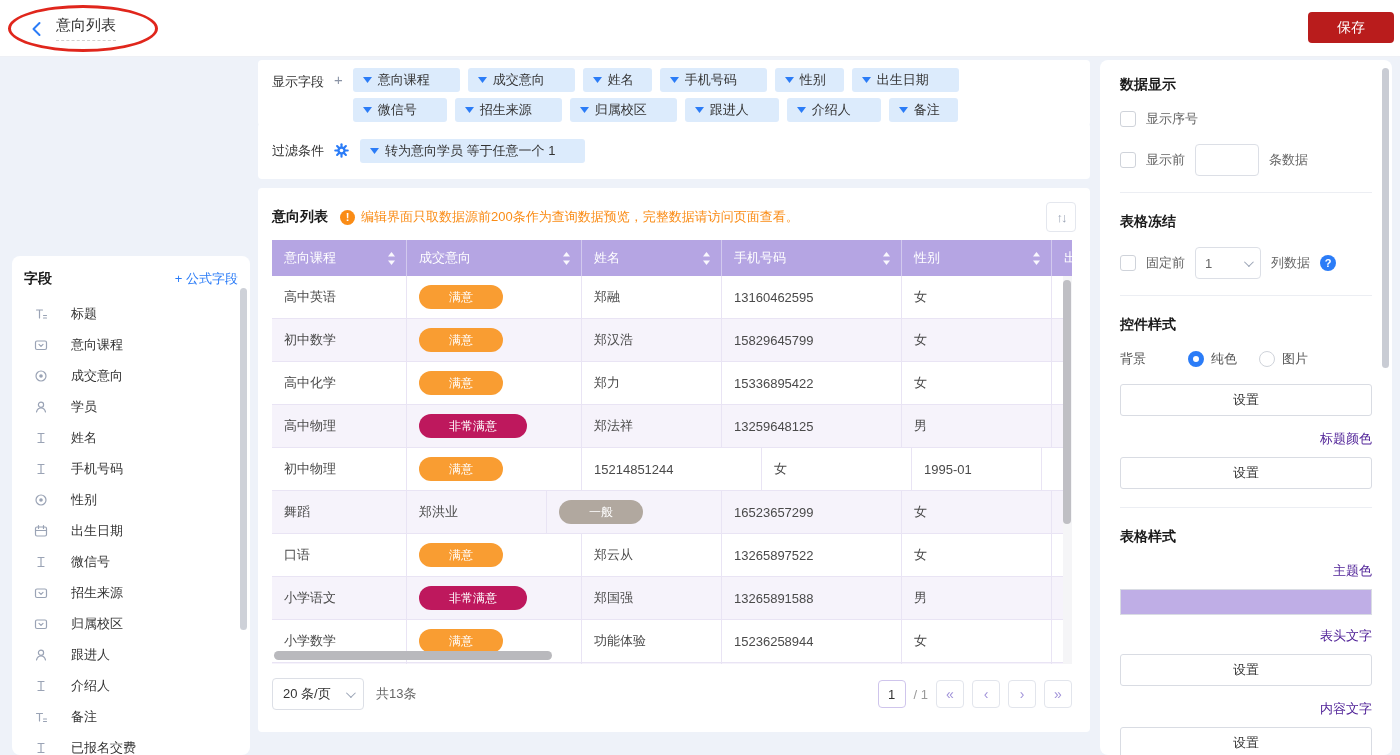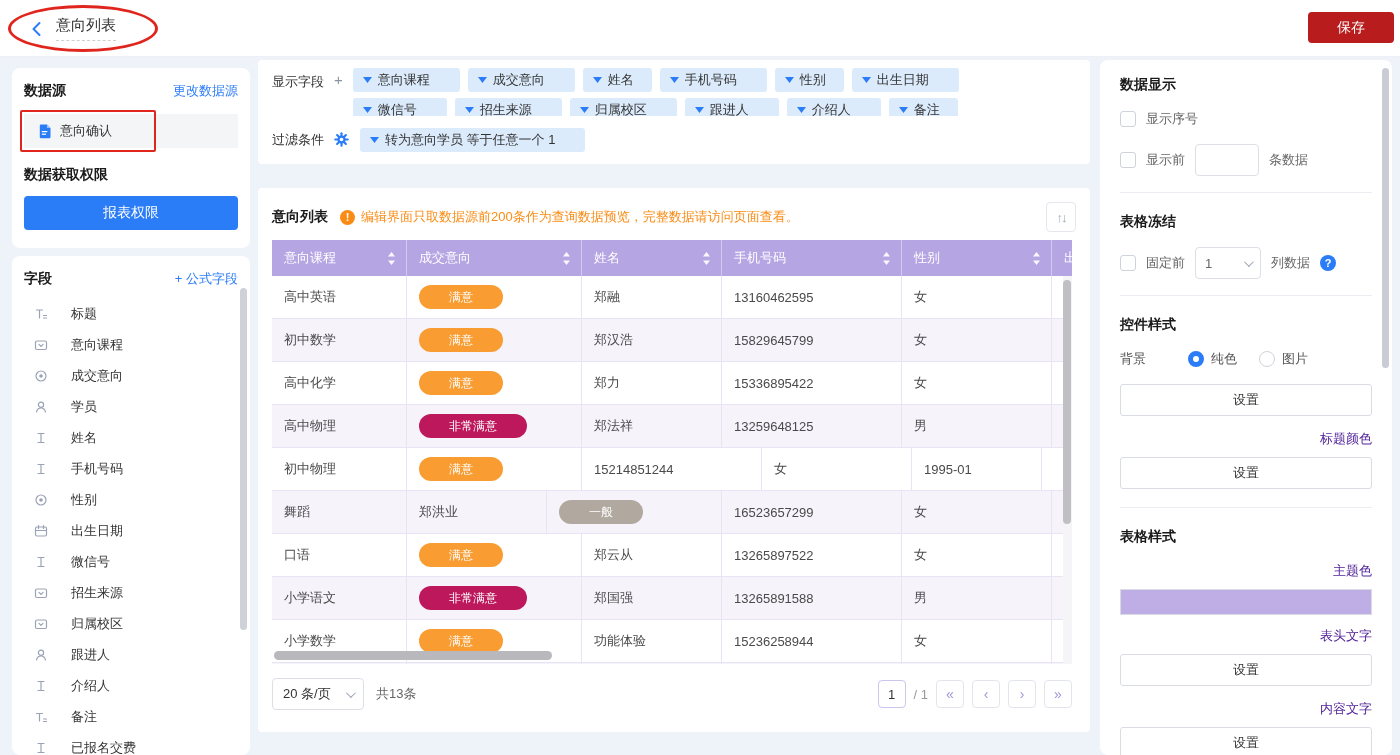--- a/index.html
+++ b/index.html
@@ -36,21 +36,21 @@
 
   
   .card-chips { left:258px; top:60px; width:832px; height:66px; border-radius:4px; padding:8px 14px; display:flex; gap:10px; }
   .chips-label { font-size:13px; color:#333; padding-top:5px; white-space:nowrap; }
   .chips-plus { color:#8a93a5; font-size:15px; padding-top:3px; cursor:pointer; }
   .chip-rows { display:flex; flex-direction:column; gap:6px; }
   .chip-row { display:flex; gap:8px; }
   .chip { height:24px; background:#dcebfc; border-radius:3px; display:inline-flex; align-items:center; gap:6px; padding:0 30px 0 10px; font-size:13px; color:#333; cursor:pointer; white-space:nowrap; }
   .chip.tight { padding-right:18px; }
 
-  .card-filter { left:258px; top:116px; width:832px; height:48px; border-radius:4px; display:flex; align-items:center; gap:10px; padding:4px 14px; }
+  .card-filter { left:258px; top:123px; width:832px; height:56px; border-radius:4px; display:flex; align-items:center; gap:10px; padding:4px 14px; }
   .filter-label { font-size:13px; color:#333; }
   .gear { width:16px; height:16px; display:flex; cursor:pointer; }
 
   .card-table { left:258px; top:188px; width:832px; height:544px; border-radius:4px; padding:14px; }
   .table-head-row { display:flex; align-items:center; gap:12px; height:30px; }
   .table-title { font-size:14px; font-weight:bold; color:#1a1a1a; }
   .notice { display:flex; align-items:center; gap:6px; font-size:13px; color:#fa8c16; }
   .notice-icon { width:15px; height:15px; border-radius:50%; background:#fa8c16; color:#fff; font-size:11px; font-weight:bold; display:flex; align-items:center; justify-content:center; flex:none; }
   .sort-btn { margin-left:auto; width:30px; height:30px; border:1px solid #e4e7ee; border-radius:4px; background:#fff; color:#9aa3b5; font-size:13px; letter-spacing:-2px; display:flex; align-items:center; justify-content:center; cursor:pointer; }
 
@@ -107,40 +107,20 @@
         <svg width="12" height="16" viewBox="0 0 12 16">
             <path d="M9.5 2 3.5 8l6 6" fill="none" stroke="#2b7cf7" stroke-width="2" stroke-linecap="round" stroke-linejoin="round"></path>
           </svg>
       </span>
       <span class="page-title">意向列表</span>
     </div>
     <div class="annot-ellipse"></div>
     <button class="save-btn">保存</button>
   </div>
 
-  <div class="card card-ds">
-    <div class="sec-row">
-      <span class="sec-title">数据源</span>
-      <span class="blue-link">更改数据源</span>
-    </div>
-    <div class="source-item">
-      <span style="display:flex;">
-        <svg width="14" height="15" viewBox="0 0 14 15">
-            <path fill="#2b7cf7" d="M3 .5h6l3.5 3.5v9a1.2 1.2 0 0 1-1.2 1.2H3A1.2 1.2 0 0 1 1.8 13V1.7A1.2 1.2 0 0 1 3 .5z"></path>
-            <path fill="#9ec2fb" d="M9 .5 12.5 4H9z"></path>
-            <rect x="3.8" y="7" width="5.5" height="1.2" fill="#fff"></rect>
-            <rect x="3.8" y="9.6" width="4.2" height="1.2" fill="#fff"></rect>
-          </svg>
-      </span>
-      <span>意向确认</span>
-      <span class="annot-rect"></span>
-    </div>
-    <div class="sec-title perm-title">数据获取权限</div>
-    <button class="perm-btn">报表权限</button>
-  </div>
 
   <div class="card card-fields">
     <div class="sec-row">
       <span class="sec-title">字段</span>
       <span class="blue-link">+ 公式字段</span>
     </div>
     <ul class="field-list" id="field-list">
         <li class="field-item">
           <span style="display:flex;">
             <svg width="14" height="14" viewBox="0 0 14 14">

